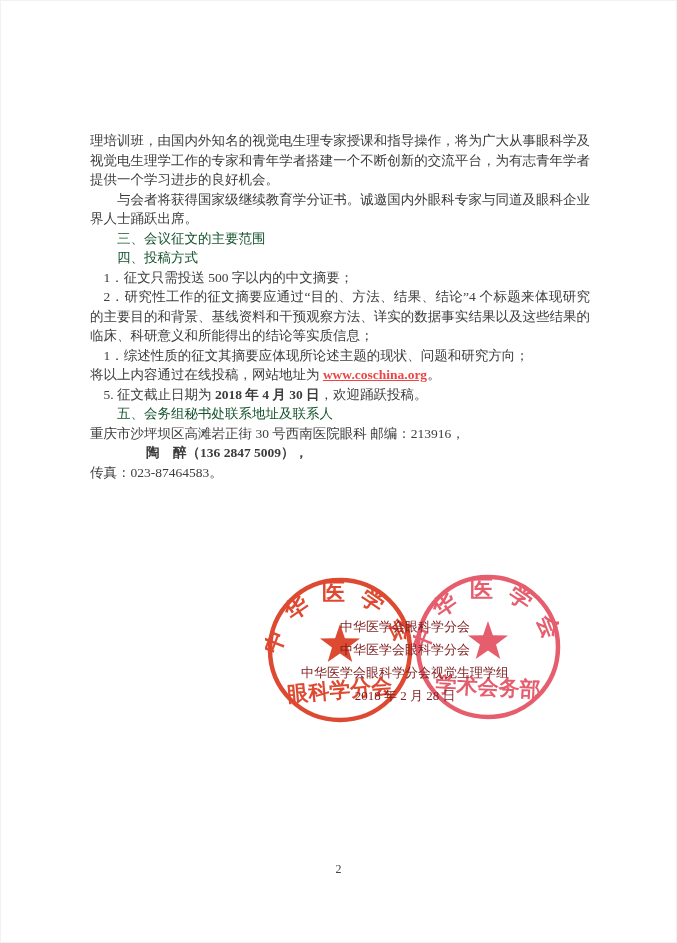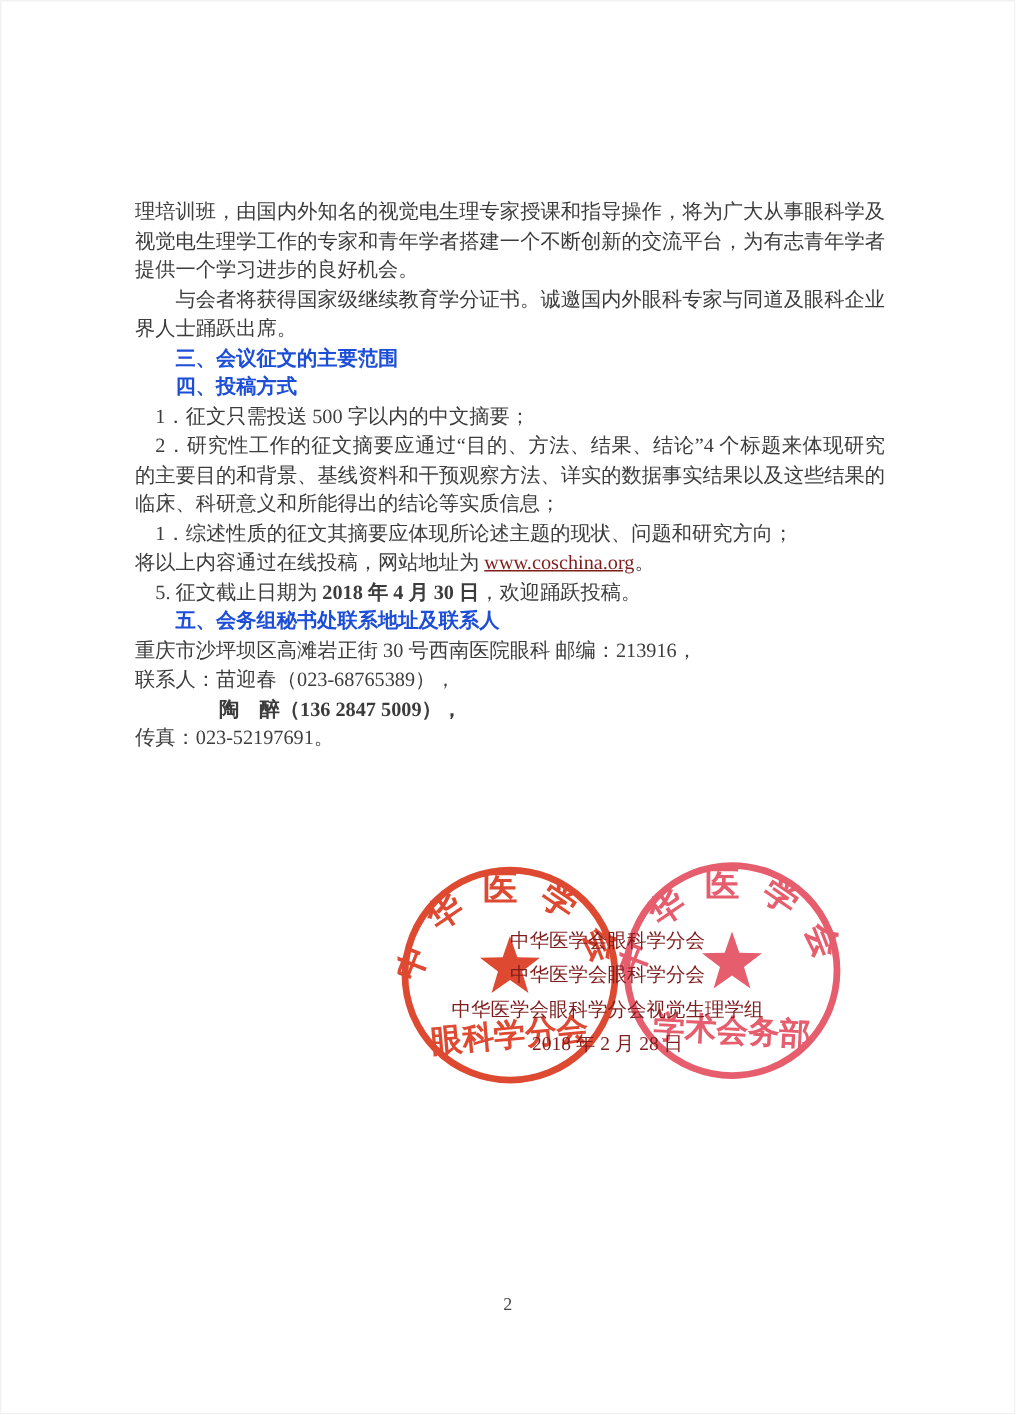--- a/index.html
+++ b/index.html
@@ -20,30 +20,30 @@
     top: 131px;
     width: 500px;
     font-size: 13.5px;
     line-height: 19.5px;
     text-align: justify;
   }
   .content p { margin: 0; }
   .indent2 { text-indent: 2em; }
   .indent1 { text-indent: 1em; }
   .heading {
-    font-weight: bold;
-    color: #1d4ed8;
+    font-weight: normal;
+    color: #14532d;
     text-indent: 2em;
     margin: 0;
   }
   .gap { margin-top: 10px; }
   .bold { font-weight: bold; }
   .site-link {
-    font-weight: normal;
-    color: #7f1d1d;
+    font-weight: bold;
+    color: #ef4444;
     text-decoration: underline;
   }
   .contact-indent { padding-left: 56px; font-weight: bold; }
   .stamp { position: absolute; z-index: 1; opacity: 0.92; }
   .stamp-left  { left: 265px; top: 575px; }
   .stamp-right { left: 413px; top: 572px; }
   .signature {
     position: absolute;
     z-index: 2;
     left: 240px;
@@ -79,23 +79,22 @@
 
     <p class="heading gap">四、投稿方式</p>
     <p class="indent1">1．征文只需投送 500 字以内的中文摘要；</p>
     <p class="indent1">2．研究性工作的征文摘要应通过“目的、方法、结果、结论”4 个标题来体现研究的主要目的和背景、基线资料和干预观察方法、详实的数据事实结果以及这些结果的临床、科研意义和所能得出的结论等实质信息；</p>
     <p class="indent1">1．综述性质的征文其摘要应体现所论述主题的现状、问题和研究方向；</p>
     <p><span>将以上内容通过在线投稿，网站地址为 </span><a href="#" class="site-link">www.coschina.org</a><span>。</span></p>
     <p class="indent1"><span>5.  征文截止日期为 </span><span class="bold">2018 年 4 月 30 日</span><span>，欢迎踊跃投稿。</span></p>
 
     <p class="heading">五、会务组秘书处联系地址及联系人</p>
     <p>重庆市沙坪坝区高滩岩正街 30 号西南医院眼科 邮编：213916，</p>
-    <p>联系人：苗迎春（023-68765389），</p>
     <p class="contact-indent">陶　醉（136 2847 5009），</p>
-    <p>传真：023-52197691。</p>
+    <p>传真：023-87464583。</p>
   </div>
 
   <svg class="stamp stamp-left" width="150" height="150" viewBox="0 0 150 150">
     <circle cx="75" cy="75" r="70" fill="none" stroke-width="4.5" stroke="#dc3a20"></circle>
     <path id="arcL" d="M 15,85 A 60,60 0 0 1 135,85" fill="none"></path>
     <text font-size="23" font-weight="bold" letter-spacing="13" text-anchor="middle" fill="#dc3a20">
       <textPath href="#arcL" startOffset="50%">中华医学会</textPath>
     </text>
     <polygon points="75,49 79.9,63.2 95,63.5 83,72.6 87.3,87 75,78.4 62.7,87 67,72.6 55,63.5 70.1,63.2" fill="#dc3a20"></polygon>
     <text x="75" y="122" text-anchor="middle" font-size="21" font-weight="bold" transform="rotate(-5 75 118)" fill="#dc3a20">眼科学分会</text>

